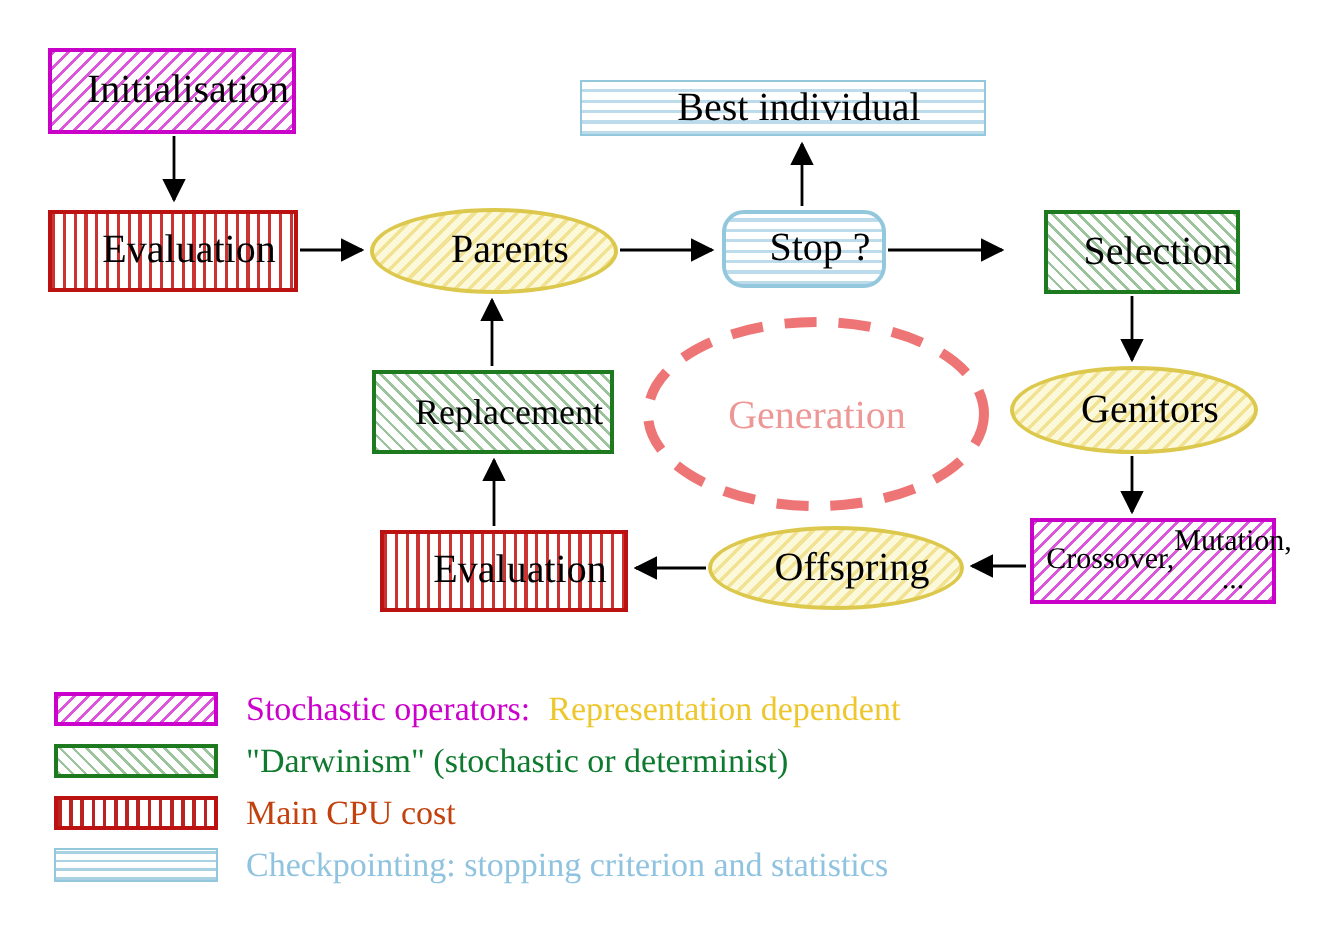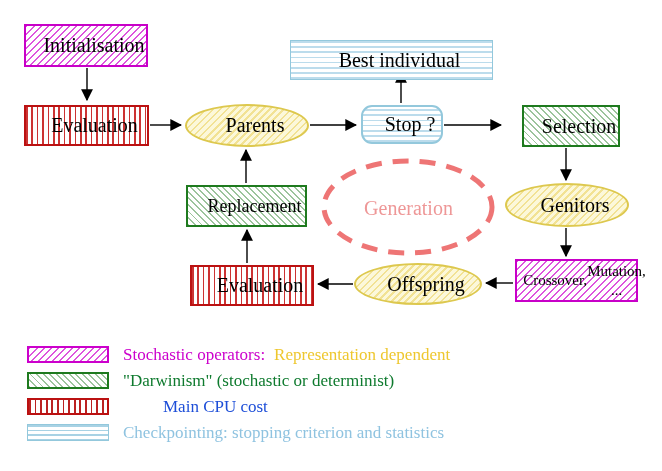--- a/index.html
+++ b/index.html
@@ -31,21 +31,21 @@
   .sw-green{border:2px solid #1e7a1e;
     background:repeating-linear-gradient(45deg,#9cc49c 0,#9cc49c 1.4px,#ffffff 1.4px,#ffffff 4.6px);}
   .sw-red{border:2px solid #bb1111;
     background:repeating-linear-gradient(90deg,#bb2222 0,#bb2222 1.8px,#ffffff 1.8px,#ffffff 5.6px);}
   .sw-cyan{border:1px solid #93c8dc;
     background:repeating-linear-gradient(0deg,#a8d2e4 0,#a8d2e4 1.4px,#ffffff 1.4px,#ffffff 4.4px);}
   .legend-text{position:absolute;left:123px;z-index:2;font-size:17px;white-space:nowrap;}
   .lt-magenta{color:#cc00cc;}
   .lt-yellow{color:#eec72e;margin-left:9px;}
   .lt-green{color:#0e7a2e;}
-  .lt-red{color:#1d4ed8;margin-left:40px;}
+  .lt-red{color:#c2410c;}
   .lt-cyan{color:#8fc3e0;}
 </style>
 </head>
 <body>
 
 <div class="canvas">
 
   <svg class="layer" width="662" height="471" viewBox="0 0 662 471">
     <defs>
       <marker id="ah" viewBox="0 0 10 10" refX="9" refY="5" markerWidth="8.5" markerHeight="8.5" orient="auto-start-reverse">
@@ -65,21 +65,21 @@
     <line x1="247" y1="263" x2="247" y2="230" stroke="#000" stroke-width="1.4" marker-end="url(#ah)"></line>
     <line x1="246" y1="183" x2="246" y2="150" stroke="#000" stroke-width="1.4" marker-end="url(#ah)"></line>
   </svg>
 
   <div class="node hatch-magenta" style="left:24px;top:24px;width:124px;height:43px;">Initialisation</div>
 
   <div class="node stripe-red" style="left:24px;top:105px;width:125px;height:41px;">Evaluation</div>
 
   <div class="node ellipse-yellow" style="left:185px;top:104px;width:124px;height:43px;">Parents</div>
 
-  <div class="node stripe-cyan" style="left:290px;top:40px;width:203px;height:40px;border-width:1px;">Best individual</div>
+  <div class="node stripe-cyan" style="left:290px;top:40px;width:203px;height:28px;border-width:1px;">Best individual</div>
 
   <div class="node stripe-cyan rounded" style="left:361px;top:105px;width:82px;height:39px;">Stop ?</div>
 
   <div class="node hatch-green" style="left:522px;top:105px;width:98px;height:42px;">Selection</div>
 
   <div class="node ellipse-yellow" style="left:505px;top:183px;width:124px;height:44px;">Genitors</div>
 
   <div class="node hatch-green" style="left:186px;top:185px;width:121px;height:42px;font-size:18px;">Replacement</div>
 
   <div class="gen-label" style="left:336px;top:193px;width:145px;height:30px;">Generation</div>

